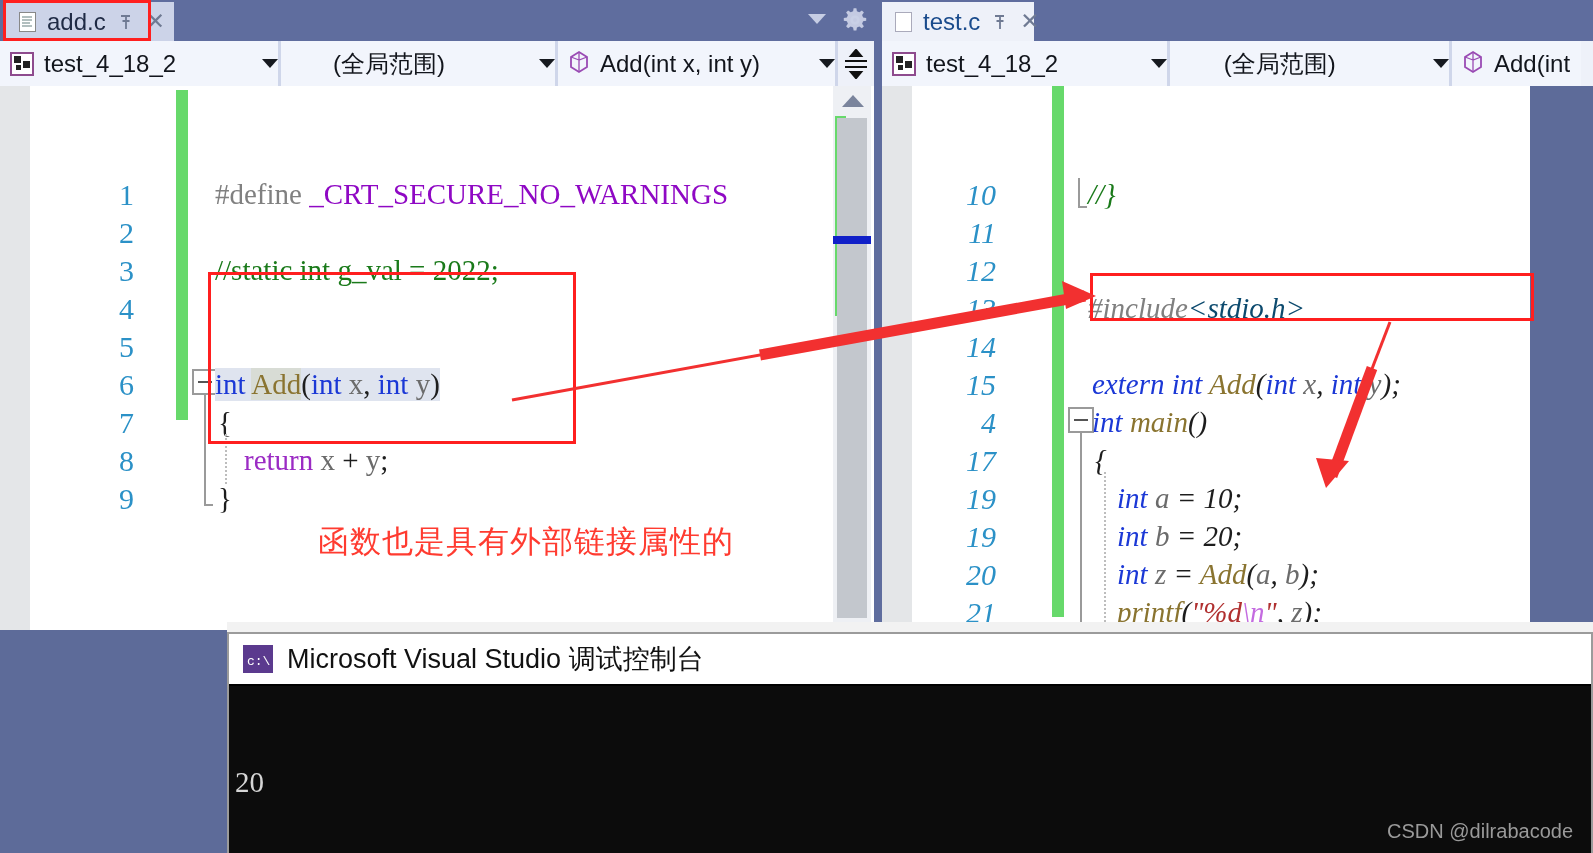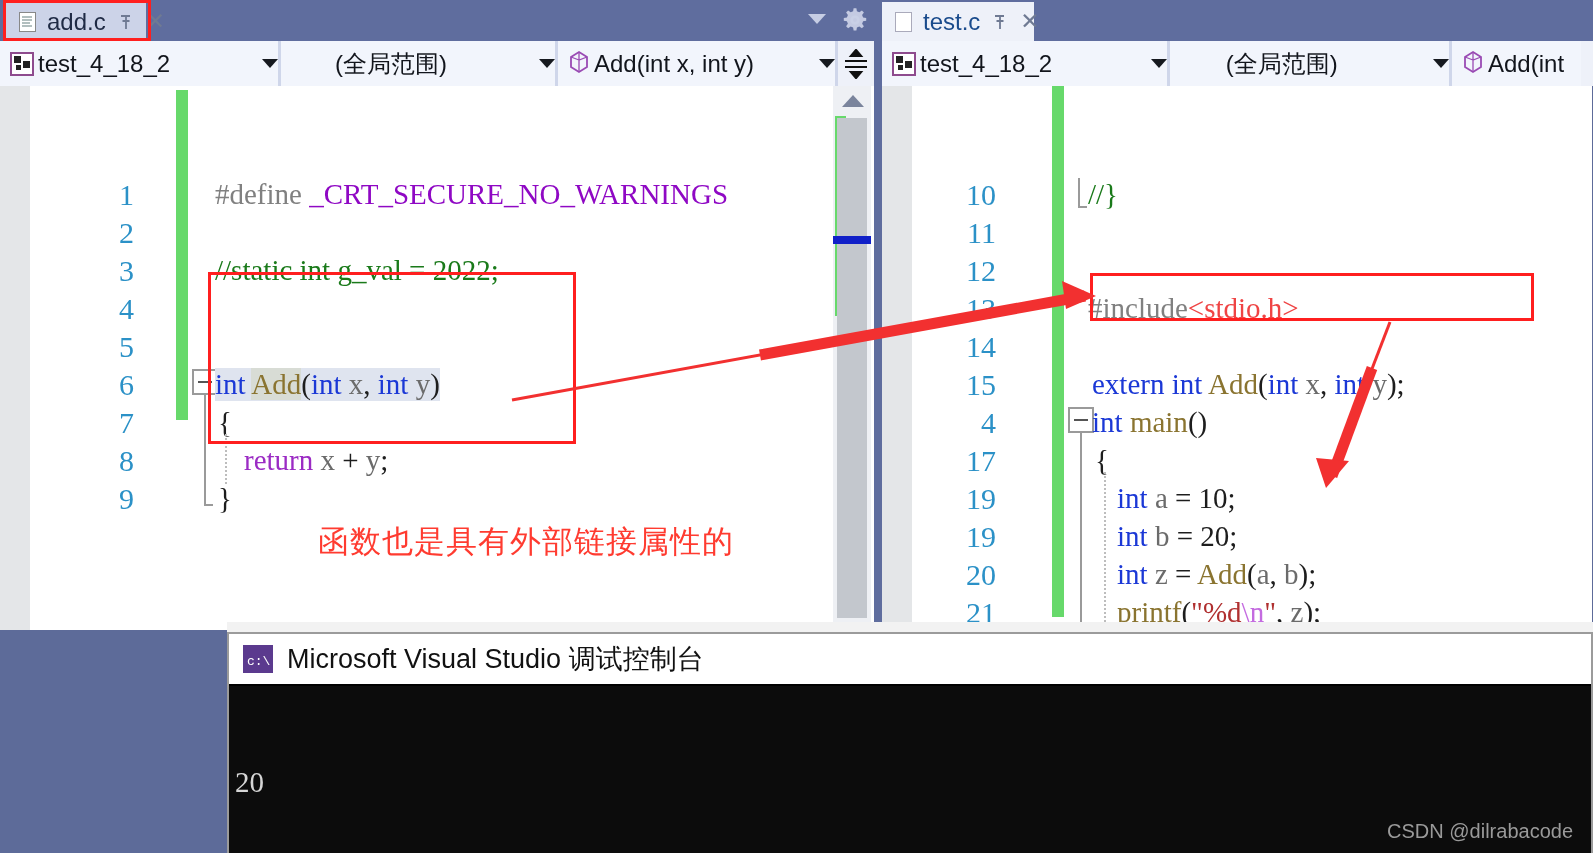--- a/index.html
+++ b/index.html
@@ -14,65 +14,65 @@
   
   .tabstrip { position:absolute; left:0; top:0; width:1593px; height:41px; background:#5f6d9e; }
   .tab { position:absolute; top:2px; height:39px; display:flex; align-items:center;
          padding:0 10px 0 13px; gap:11px; background:#cfd6ea; }
   .tab .tab-label { font-size:24px; color:#1f2a44; letter-spacing:0; }
   .tab .tab-label.active-blue { color:#1a4b8c; }
   .tab-icon { width:17px; height:20px; position:relative; flex:0 0 auto; }
   .tab-close { font-size:23px; color:#6f7a93; line-height:1; font-weight:300; }
   .tab-pin svg { display:block; }
 
-  #tab-addc { left:6px; width:140px; background:#ccd3e8; }
+  #tab-addc { left:6px; width:168px; background:#ccd3e8; }
   #tab-testc { left:882px; width:152px; background:#eef1f9; }
 
   .tab-outline { position:absolute; left:3px; top:0px; width:148px; height:41px;
                  border:3px solid #ff1f1f; pointer-events:none; }
   .tb-chevron { position:absolute; left:808px; top:14px; width:0;height:0;
      border-left:9px solid transparent;border-right:9px solid transparent;border-top:10px solid #c6cde4; }
   .tb-gear { position:absolute; left:841px; top:6px; }
 
   
   .navbar { position:absolute; top:41px; height:45px; background:#eef1f9; display:flex; align-items:stretch; }
   #navbar-left  { left:0px;   width:874px; }
   #navbar-right { left:882px; width:711px; }
   .combo { height:45px; background:#f2f5fc; border-right:3px solid #cfd6ea;
-           display:flex; align-items:center; gap:4px; padding:0 0 0 10px; position:relative; }
+           display:flex; align-items:center; gap:10px; padding:0 0 0 10px; position:relative; }
   .combo .combo-text { font-size:24px; color:#12151c; white-space:nowrap; overflow:hidden; }
   .combo .caret { margin-left:auto; width:0;height:0;
         border-left:8px solid transparent;border-right:8px solid transparent;border-top:9px solid #16191f; }
   .proj-icon { width:24px; height:24px; border:2px solid #8e4b8e; position:relative; flex:0 0 auto; background:#fff; }
   .splitter-btn { width:36px; background:#eef1f9; display:flex; align-items:center; justify-content:center; }
 
   
   .pane { position:absolute; top:86px; background:#ffffff; overflow:hidden; }
   #pane-left  { left:0px;   width:874px; height:544px; }
-  #pane-right { left:882px; width:710px; height:541px; }
+  #pane-right { left:882px; width:648px; height:541px;font-style:italic; }
   .pane-leftbar { position:absolute; left:0; top:0; width:30px; height:100%; background:#e4e6e8; }
   #pane-right .pane-leftbar { width:30px; }
   .lineno { position:absolute; width:84px; text-align:right; font-family:"Liberation Serif", serif;
             font-size:30px; color:#2b91c7; }
   .changebar { position:absolute; width:12px; background:#67d96b; }
   .codetext { position:absolute; font-family:"Liberation Serif", serif; font-size:29px;
               white-space:pre; color:#1d1d1d; letter-spacing:0px; }
 
   
   .c-pre   { color:#808080; }
   .c-macro { color:#8f08c4; }
   .c-cmt   { color:#1a7a1a; }
   .c-kw    { color:#1b38d6; }
   .c-fn    { color:#8a7430; }
   .c-var   { color:#6b6b6b; }
   .c-num   { color:#1d1d1d; }
   .c-ret   { color:#9b2bc4; }
   .c-str   { color:#b03030; }
   .c-esc   { color:#c46be0; }
-  .c-inc   { color:#ef4444; }
+  .c-inc   { color:#0c4a6e; }
   .c-plain { color:#1d1d1d; }
   .sel-hl  { background:#dfe4ef; }
   .word-hl { background:#d8dcd5; }
 
   .foldbox { position:absolute; width:26px; height:26px; border:2px solid #9a9a9a; background:#fff; }
   .foldbox:before { content:""; position:absolute; left:4px; top:10px; width:14px; height:2px; background:#555; }
   .foldline { position:absolute; width:2px; background:#9a9a9a; }
   .foldtick { position:absolute; height:2px; width:9px; background:#9a9a9a; }
   .indentguide { position:absolute; width:0; border-left:2px dotted #bdbdbd; }
 

